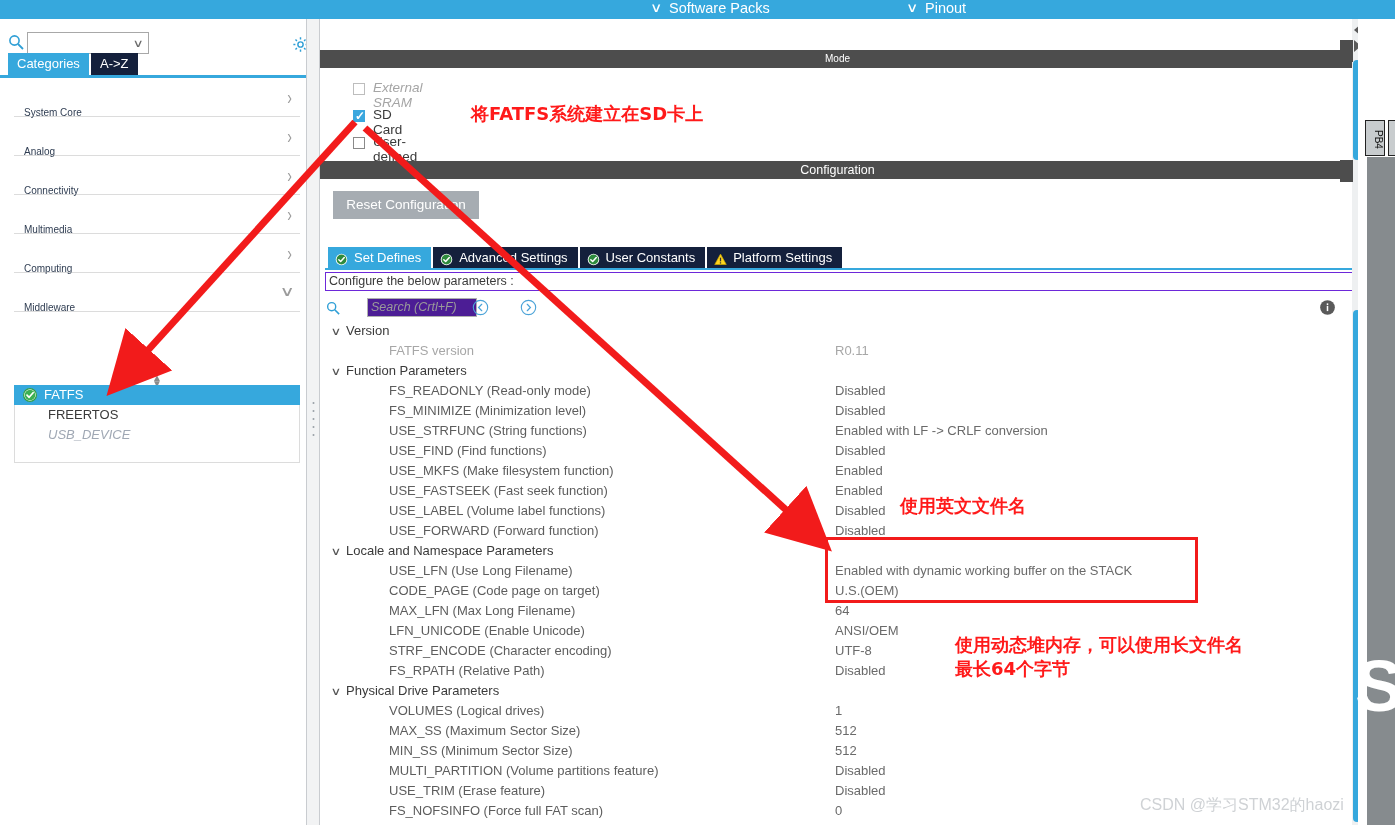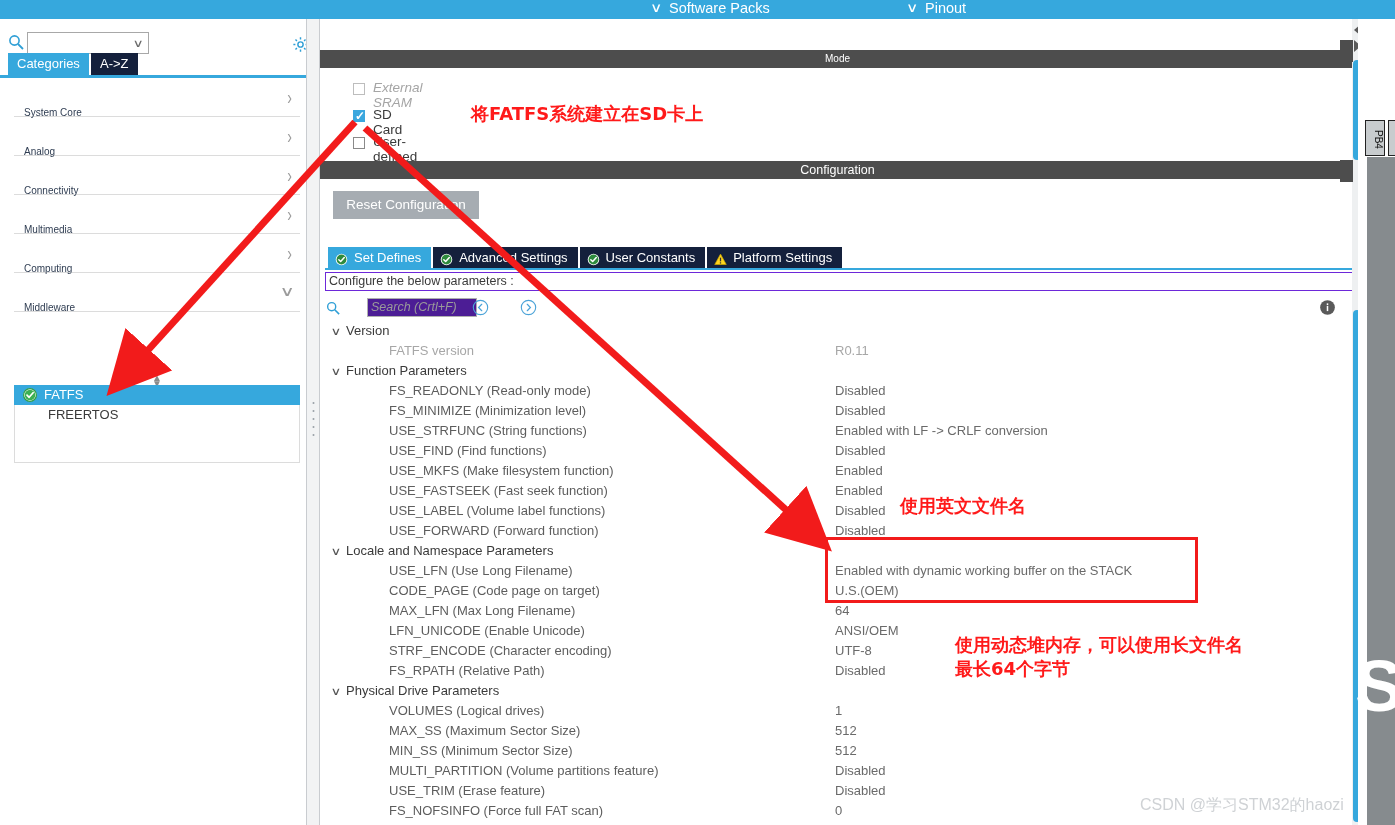--- a/index.html
+++ b/index.html
@@ -399,20 +399,23 @@
           <svg width="14" height="14" viewBox="0 0 14 14">
             <circle cx="7" cy="7" r="6.4" fill="#ffffff" stroke="#2f9e43" stroke-width="1.2"></circle>
             <circle cx="7" cy="7" r="5.3" fill="#3cb054"></circle>
             <path d="M4 7.2 L6.1 9.3 L10.1 4.7" fill="none" stroke="#ffffff" stroke-width="1.7" stroke-linecap="round" stroke-linejoin="round"></path>
           </svg>
         </span>
         <span class="mw-label">FATFS</span>
       </div>
       <div class="mw-item">
         <span class="mw-label plain">FREERTOS</span>
+      </div>
+      <div class="mw-item">
+        <span class="mw-label plain dim">USB_DEVICE</span>
       </div>
     </div>
     <div class="left-bottom-line"></div>
   </div>
 
   <div class="vsplit">
     <div class="vsplit-grip">
       <svg width="3" height="40">
           <g fill="#9aa0a6">
             <circle cx="1.5" cy="4" r="1"></circle>

